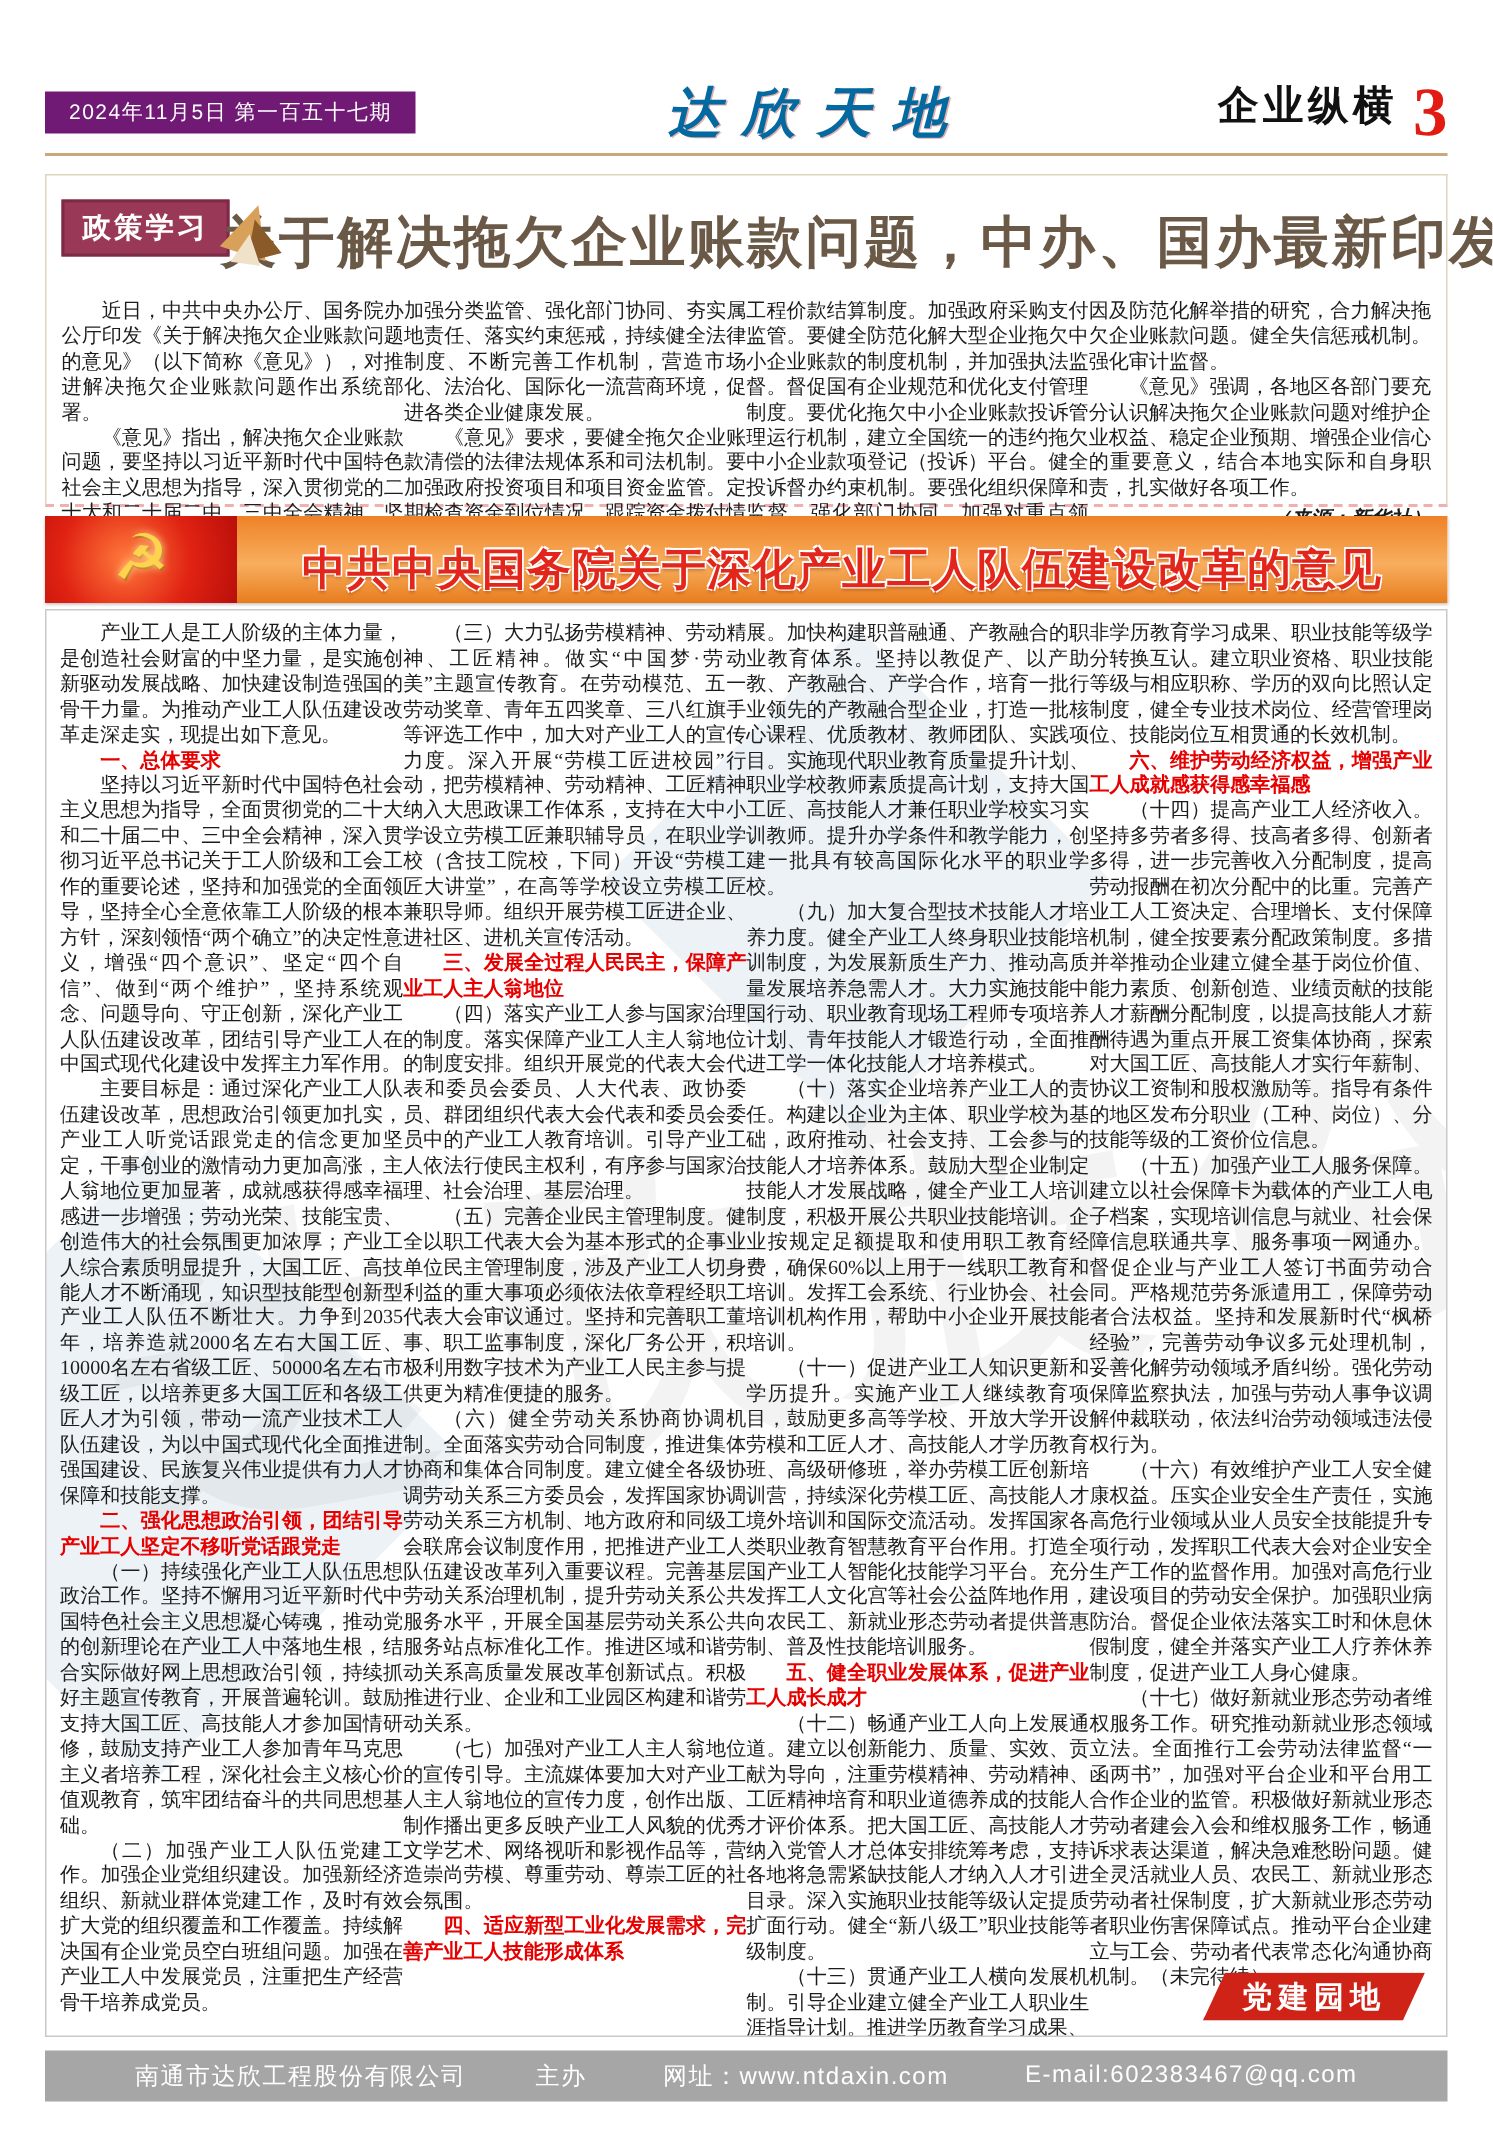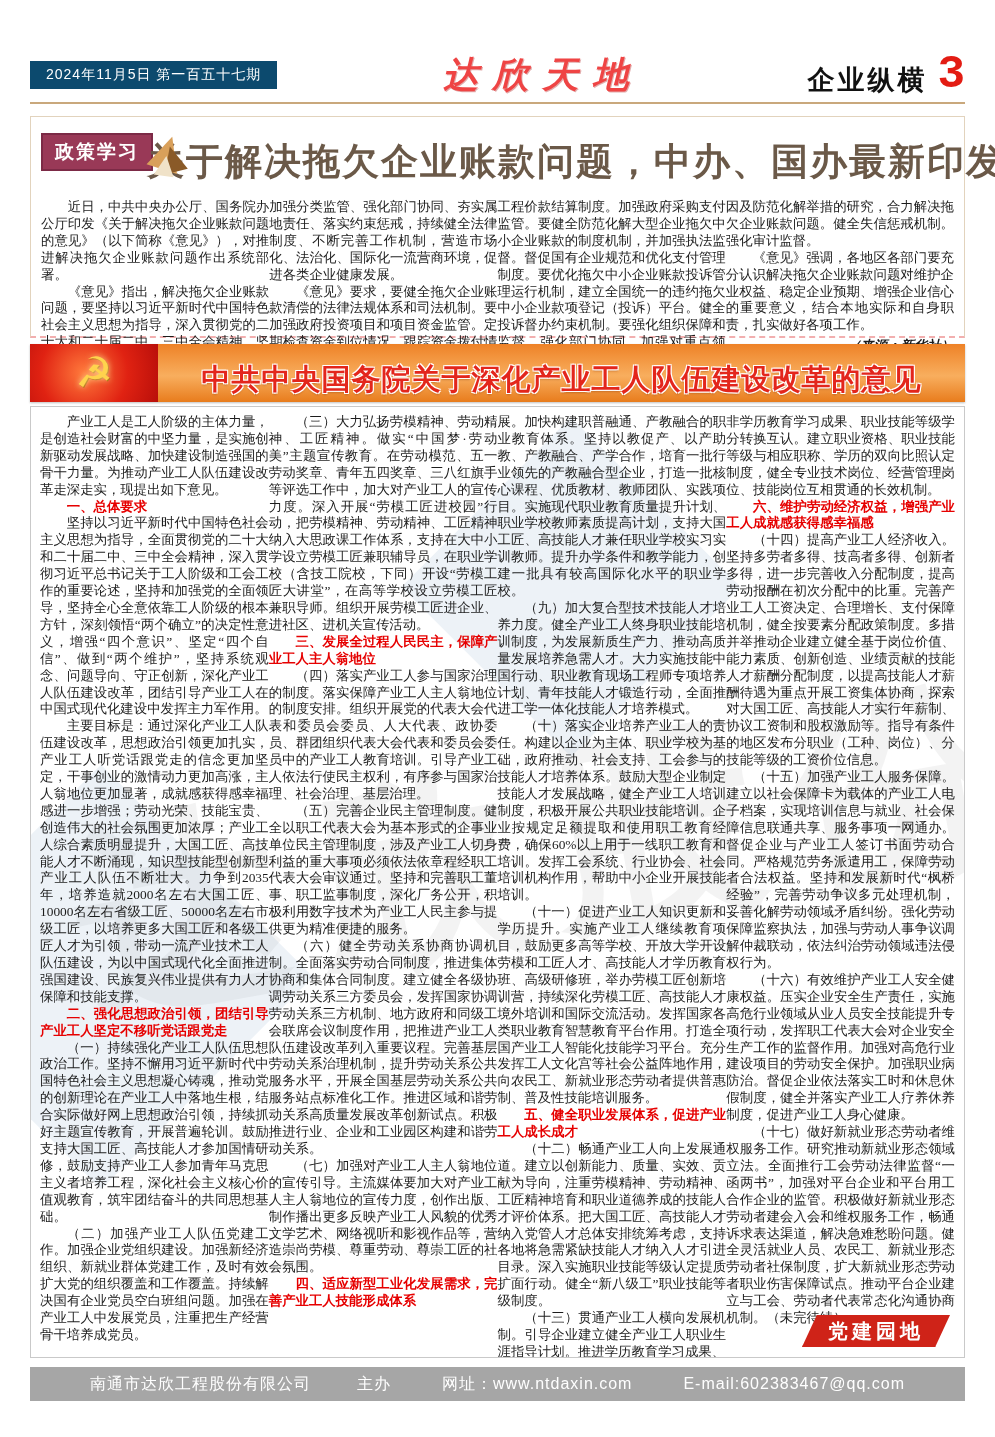--- a/index.html
+++ b/index.html
@@ -10,29 +10,29 @@
     font-family:"Liberation Serif","DejaVu Serif",serif;
     color:#1c1c1c;
   }
   
   .hdr {
     position:absolute; top:58px; left:30px; right:30px; height:46px;
     display:flex; align-items:center; justify-content:space-between;
     border-bottom:2px solid #c9a87c; padding-bottom:10px;
   }
   .date-box {
-    background:#0c4a6e; color:#ffffff; font-family:"Liberation Sans","DejaVu Sans",sans-serif;
+    background:#701a75; color:#ffffff; font-family:"Liberation Sans","DejaVu Sans",sans-serif;
     font-size:14px; padding:5px 16px; letter-spacing:1px; white-space:nowrap;
   }
   .masthead {
-    color:#ef4444; font-size:36px; font-weight:bold; font-style:italic;
+    color:#0369a1; font-size:36px; font-weight:bold; font-style:italic;
     letter-spacing:14px; font-family:"Liberation Serif","DejaVu Serif",serif;
     text-shadow:1px 1px 0 rgba(169,18,18,.35);
   }
-  .sect-wrap { display:flex; align-items:flex-end; gap:10px; font-family:Liberation Mono, monospace; }
+  .sect-wrap { display:flex; align-items:flex-start; gap:10px; font-family:Liberation Serif, serif; }
   .sect-name { font-size:27px; font-weight:bold; color:#111; letter-spacing:3px; }
   .page-num  { font-size:46px; font-weight:bold; color:#e31c13; line-height:1; }
 
   
   .a1 {
     position:absolute; top:116px; left:30px; right:30px; height:222px;
     border:1px solid #e2d3bd; border-bottom:2px dashed #f2afaf;
     padding:14px 10px 6px 10px; background:#fff;
   }
   .a1-head { position:relative; height:62px; display:flex; align-items:center; }

